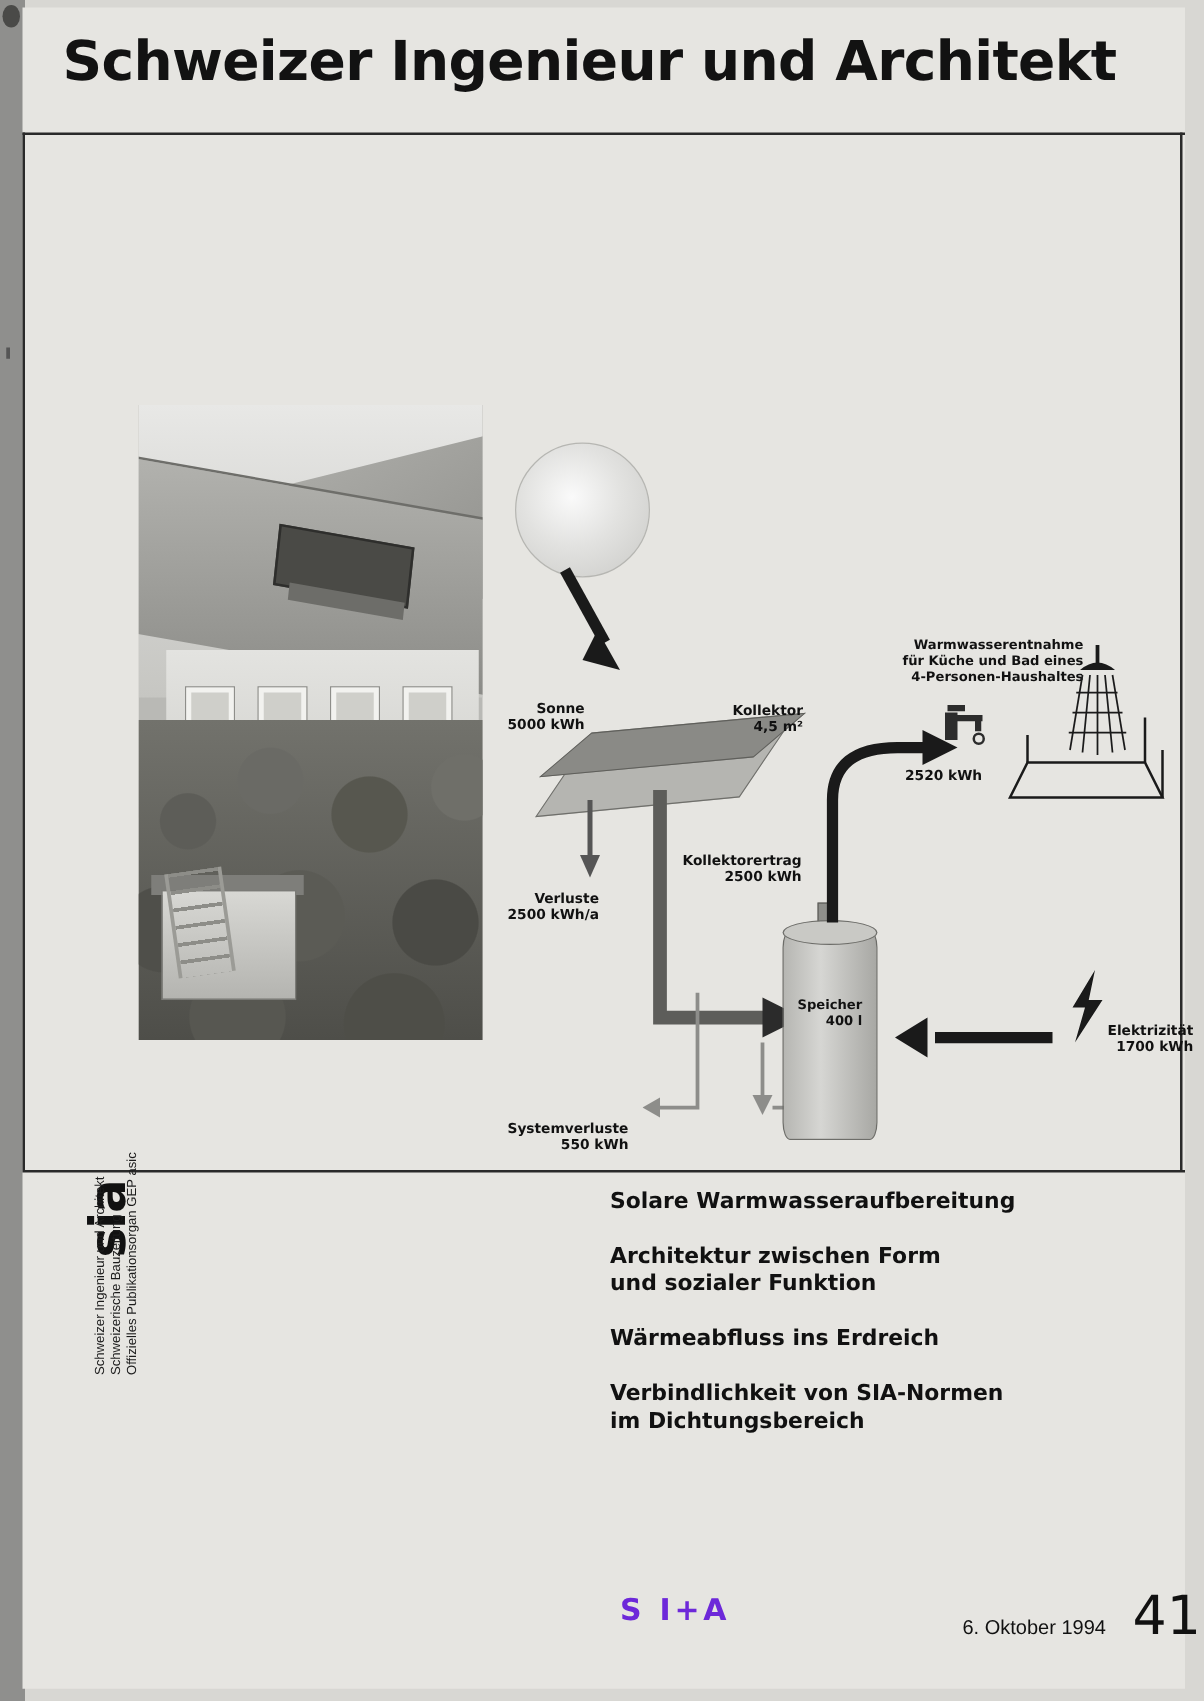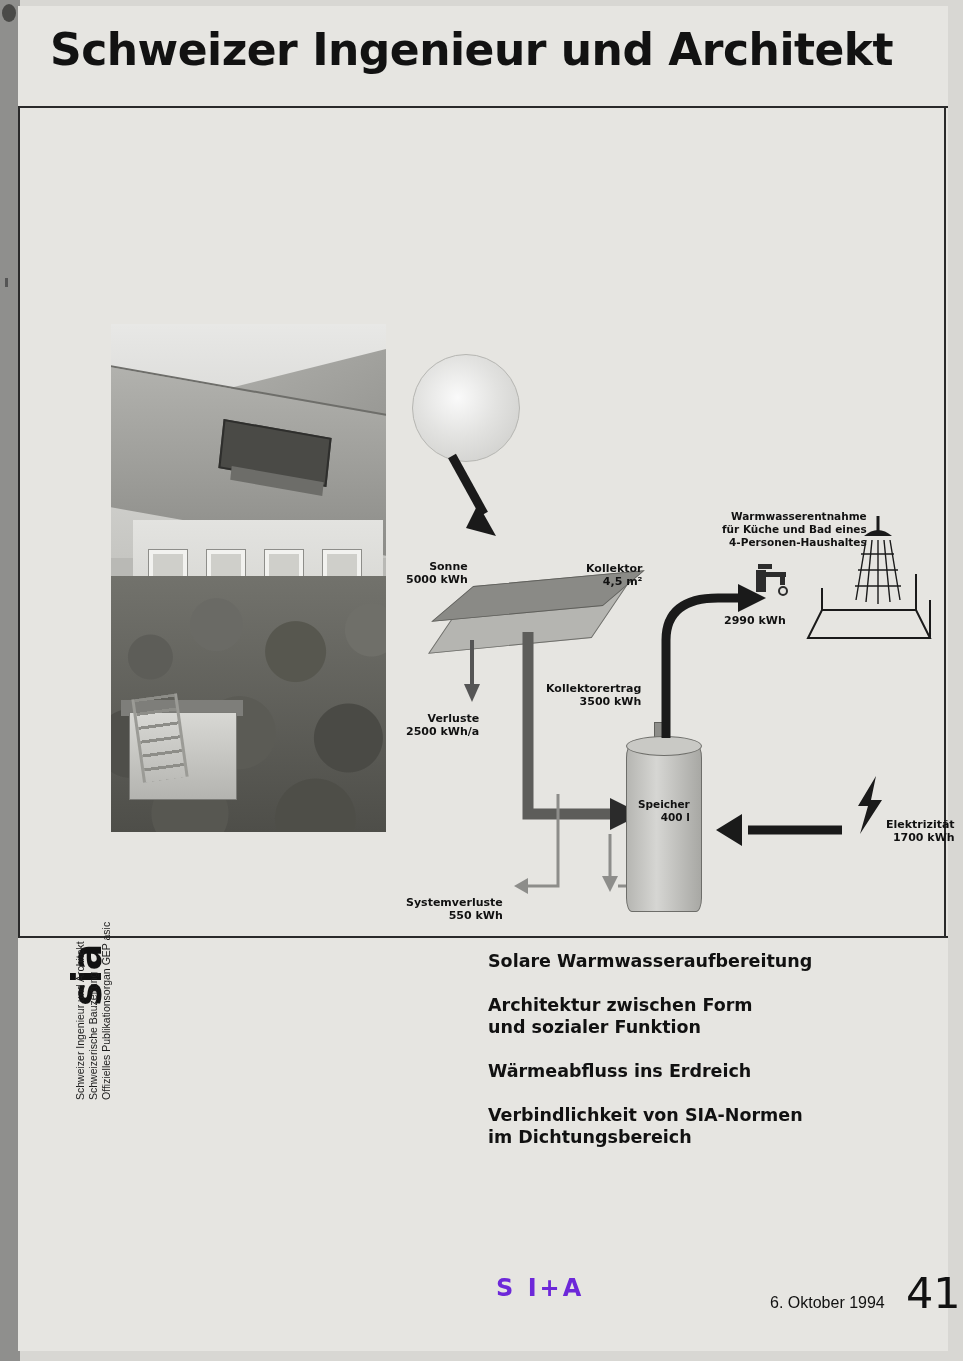--- a/index.html
+++ b/index.html
@@ -415,21 +415,21 @@
 
       <svg style="position:absolute; left:74px; top:316px;" width="26" height="68" viewBox="0 0 26 68">
         <path d="M12 0 L12 48" stroke="#555" stroke-width="4" fill="none"></path>
         <path d="M12 62 L4 44 L20 44 Z" fill="#555"></path>
       </svg>
 
       <div class="label" style="left:20px; top:388px;">Verluste
 2500 kWh/a</div>
 
       <div class="label" style="left:160px; top:358px;">Kollektorertrag
-3500 kWh</div>
+2500 kWh</div>
 
       <svg style="position:absolute; left:120px; top:300px;" width="160" height="230" viewBox="0 0 160 230">
         <path d="M22 8 L22 190 L110 190" stroke="#5d5d5a" stroke-width="11" fill="none"></path>
         <path d="M104 174 L136 190 L104 206 Z" fill="#2b2b2b"></path>
       </svg>
 
       <svg style="position:absolute; left:128px; top:470px;" width="200" height="120" viewBox="0 0 200 120">
         <path d="M44 0 L44 92 L8 92" stroke="#8d8d8a" stroke-width="3" fill="none"></path>
         <path d="M14 84 L0 92 L14 100 Z" fill="#8d8d8a"></path>
         <path d="M96 40 L96 92" stroke="#8d8d8a" stroke-width="3" fill="none"></path>
@@ -456,21 +456,21 @@
 4-Personen-Haushaltes</div>
 
       <svg class="faucet" viewBox="0 0 44 34">
         <rect x="2" y="6" width="10" height="22" fill="#2c2c2c"></rect>
         <rect x="10" y="8" width="22" height="5" fill="#2c2c2c"></rect>
         <rect x="26" y="12" width="5" height="9" fill="#2c2c2c"></rect>
         <circle cx="29" cy="27" r="4" fill="none" stroke="#2c2c2c" stroke-width="2"></circle>
         <rect x="4" y="0" width="14" height="5" fill="#2c2c2c"></rect>
       </svg>
 
-      <div class="label" style="left:338px; top:290px;">2990 kWh</div>
+      <div class="label" style="left:338px; top:290px;">2520 kWh</div>
 
       <svg class="shower-box" viewBox="0 0 126 138">
         <path d="M72 2 L72 18" stroke="#1a1a1a" stroke-width="3" fill="none"></path>
         <path d="M58 22 Q72 10 86 22 Z" fill="#1a1a1a"></path>
         <g stroke="#1a1a1a" stroke-width="1.4">
           <path d="M60 26 L50 86"></path>
             <path d="M66 26 L60 88"></path>
             <path d="M72 26 L72 90"></path>
           <path d="M78 26 L84 88"></path>
             <path d="M84 26 L94 86"></path>

